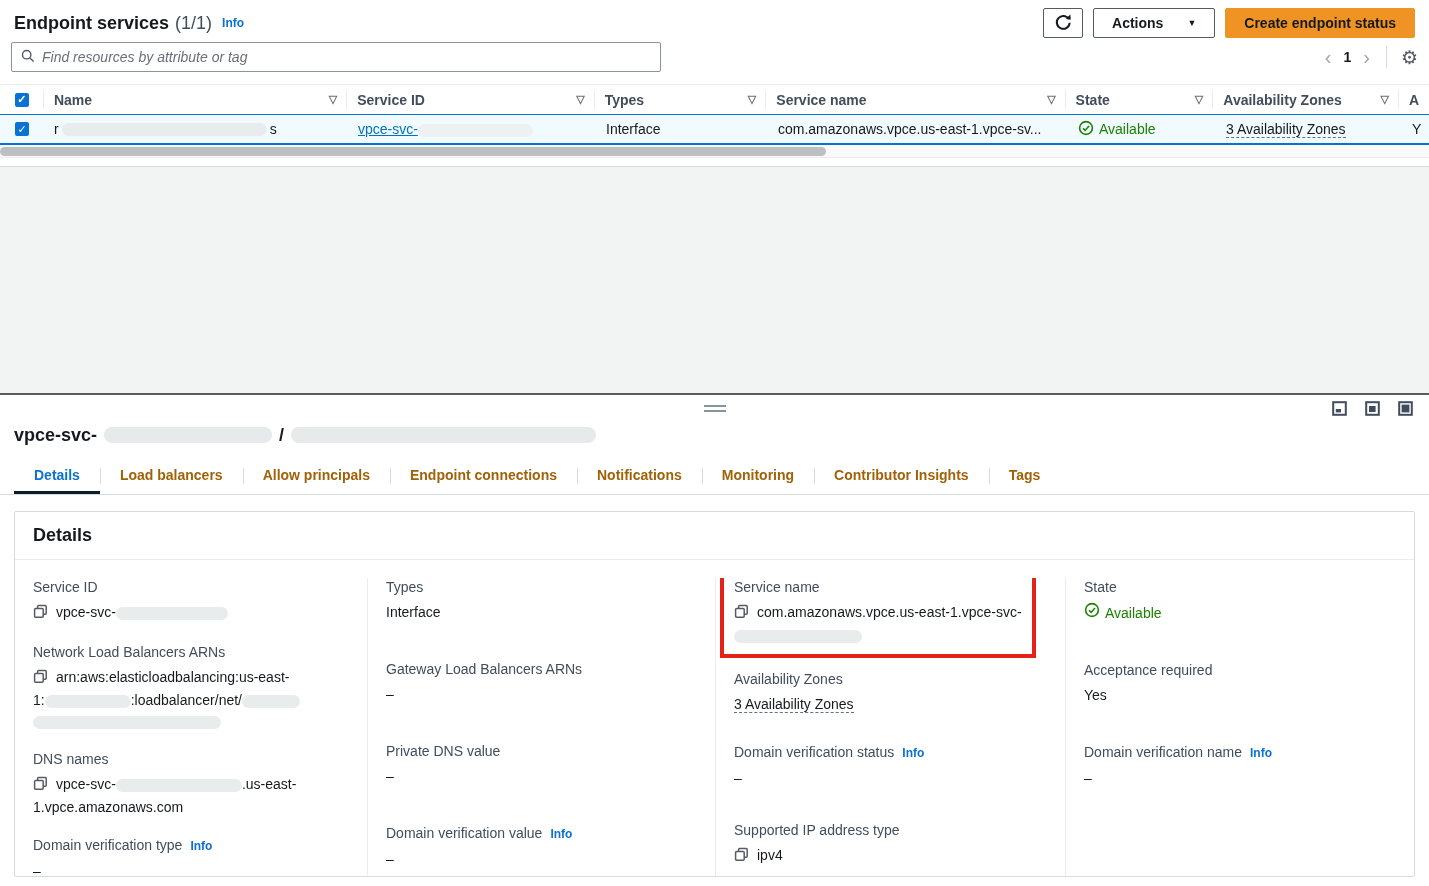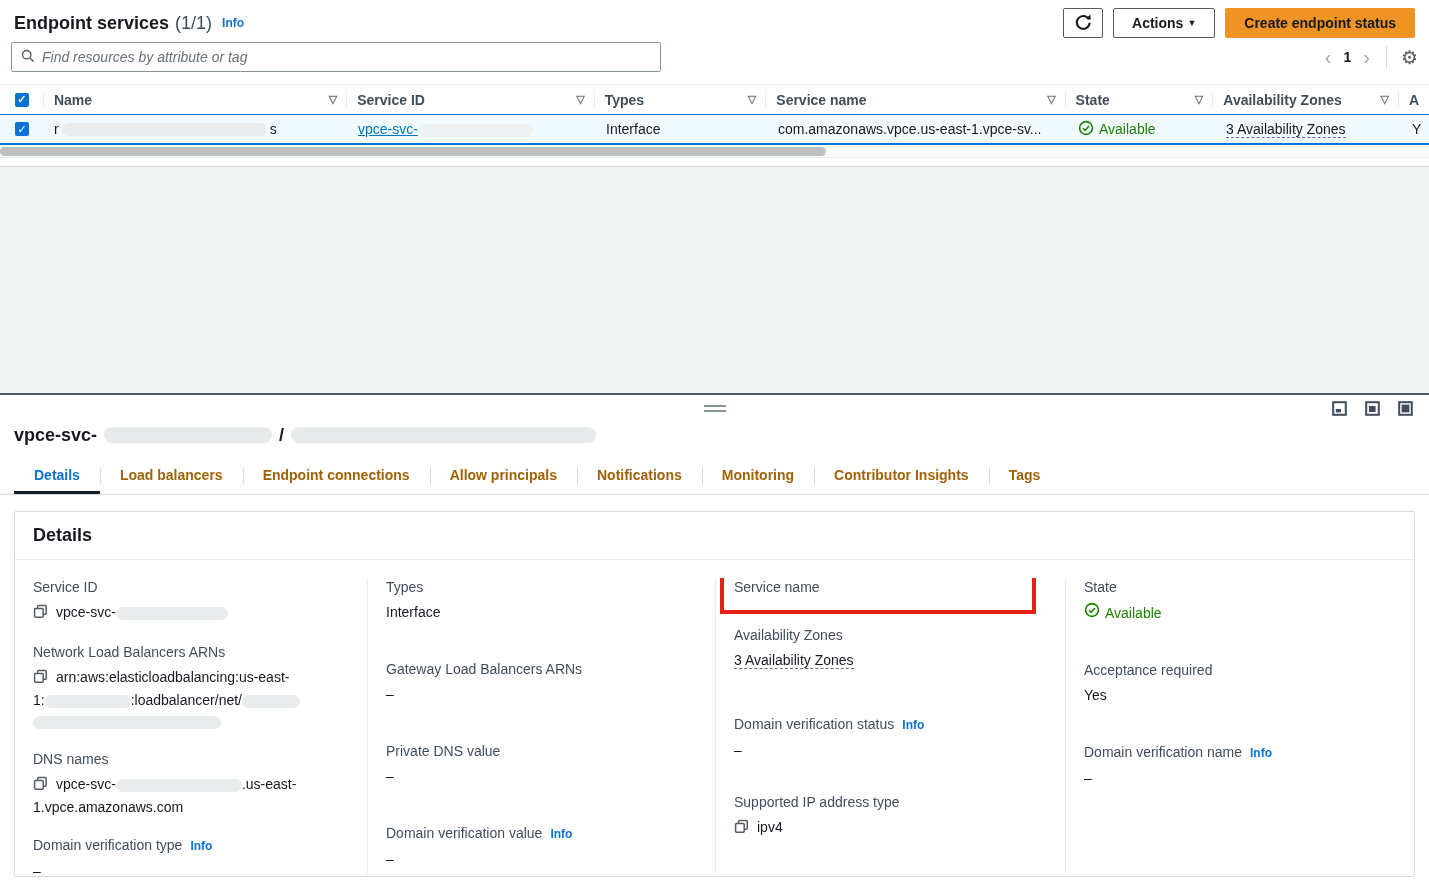--- a/index.html
+++ b/index.html
@@ -8,21 +8,21 @@
   .screen { width:1429px; height:886px; display:flex; flex-direction:column; }
 
   
   .top { background:#fff; }
   .header-row { display:flex; align-items:center; padding:10px 14px 4px; height:40px; }
   .page-title { font-size:18px; font-weight:700; }
   .count { font-size:18px; font-weight:400; color:#414d5c; margin-left:6px; }
   .info-link { color:#0972d3; font-weight:700; font-size:12px; margin-left:10px; cursor:pointer; }
   .header-buttons { margin-left:auto; display:flex; gap:10px; align-items:center; }
   .btn { height:30px; border:1px solid #545b64; border-radius:2px; background:#fff; font-weight:700;
-         font-size:14px; color:#16191f; display:flex; align-items:center; gap:4px; padding:0 18px; cursor:pointer; }
+         font-size:14px; color:#16191f; display:flex; align-items:center; gap:24px; padding:0 18px; cursor:pointer; }
   .btn-icon { width:40px; justify-content:center; padding:0; }
   .btn-primary { background:#ef9325; border-color:#ef9325; }
   .caret { font-size:9px; color:#16191f; }
 
   .search-row { display:flex; align-items:center; padding:2px 11px 12px; }
   .search-box { width:650px; height:30px; border:1px solid #879596; border-radius:2px; display:flex;
                 align-items:center; padding:0 9px; gap:7px; background:#fff; }
   .search-glyph { color:#545b64; font-size:14px; }
   .search-box input { border:none; outline:none; flex:1; font-size:14px; font-family:"Liberation Sans",sans-serif; background:transparent; color:#16191f; }
   .search-box input::placeholder { color:#687078; font-style:italic; }
@@ -245,22 +245,22 @@
     <div class="panel-title-row">
       <span>vpce-svc-</span>
       <span class="redact-lg" style="width:168px;"></span>
       <span>/</span>
       <span class="redact-lg" style="width:305px;"></span>
     </div>
 
     <div class="tabs">
       <div class="tab active">Details</div>
       <div class="tab">Load balancers</div>
+      <div class="tab">Allow principals</div>
       <div class="tab">Endpoint connections</div>
-      <div class="tab">Allow principals</div>
       <div class="tab">Notifications</div>
       <div class="tab">Monitoring</div>
       <div class="tab">Contributor Insights</div>
       <div class="tab">Tags</div>
     </div>
 
     <div class="card">
       <div class="card-header">Details</div>
       <div class="card-body">
 
@@ -317,27 +317,34 @@
           <div class="field" style="margin-top:37px;">
             <div class="flabel"><span>Domain verification value</span><span class="info-sm">Info</span></div>
             <div class="fvalue">–</div>
           </div>
         </div>
 
         <div class="dcol dcol-3">
           <div class="red-box">
             <div class="field">
               <div class="flabel">Service name</div>
+              <div class="fvalue">
+                <span class="copy-ic"><svg width="15" height="15" viewBox="0 0 15 15">
+                      <rect x="4.6" y="1.6" width="8.6" height="8.6" rx="1" fill="none" stroke="#545b64" stroke-width="1.5"></rect>
+                      <rect x="1.6" y="4.6" width="8.6" height="8.6" rx="1" fill="#fff" stroke="#545b64" stroke-width="1.5"></rect>
+                    </svg></span><span>com.amazonaws.vpce.us-east-1.vpce-svc-</span><br>
+                <span class="redact" style="width:128px;"></span>
+              </div>
             </div>
           </div>
           <div class="field">
             <div class="flabel">Availability Zones</div>
             <div class="fvalue"><span class="dashed">3 Availability Zones</span></div>
           </div>
-          <div class="field" style="margin-top:44px;">
+          <div class="field" style="margin-top:28px;">
             <div class="flabel"><span>Domain verification status</span><span class="info-sm">Info</span></div>
             <div class="fvalue">–</div>
           </div>
           <div class="field" style="margin-top:32px;">
             <div class="flabel">Supported IP address type</div>
             <div class="fvalue">
               <span class="copy-ic"><svg width="15" height="15" viewBox="0 0 15 15">
                     <rect x="4.6" y="1.6" width="8.6" height="8.6" rx="1" fill="none" stroke="#545b64" stroke-width="1.5"></rect>
                     <rect x="1.6" y="4.6" width="8.6" height="8.6" rx="1" fill="#fff" stroke="#545b64" stroke-width="1.5"></rect>
                   </svg></span><span>ipv4</span>

